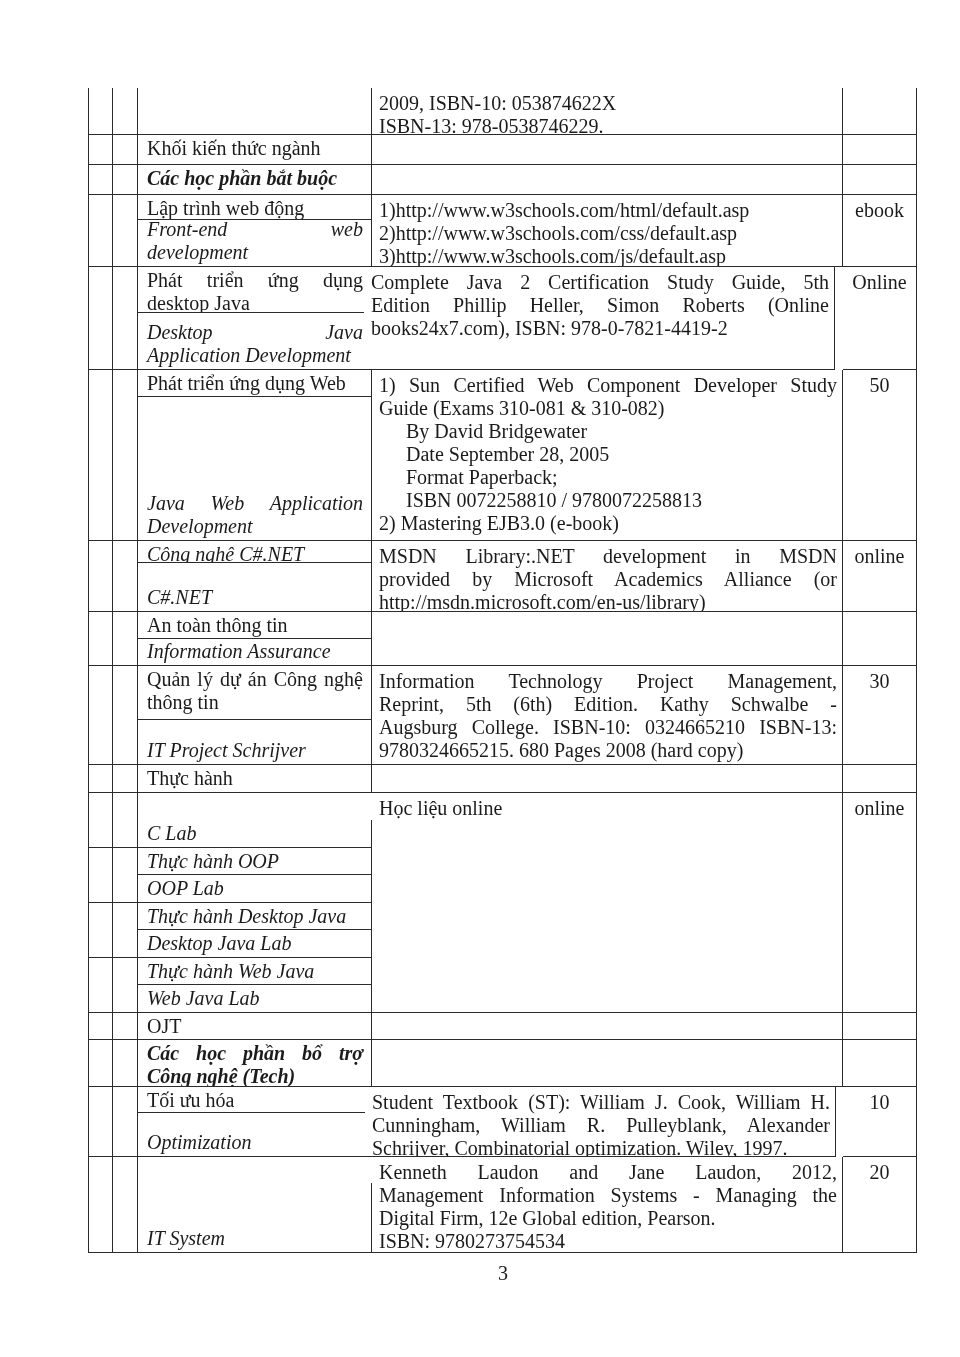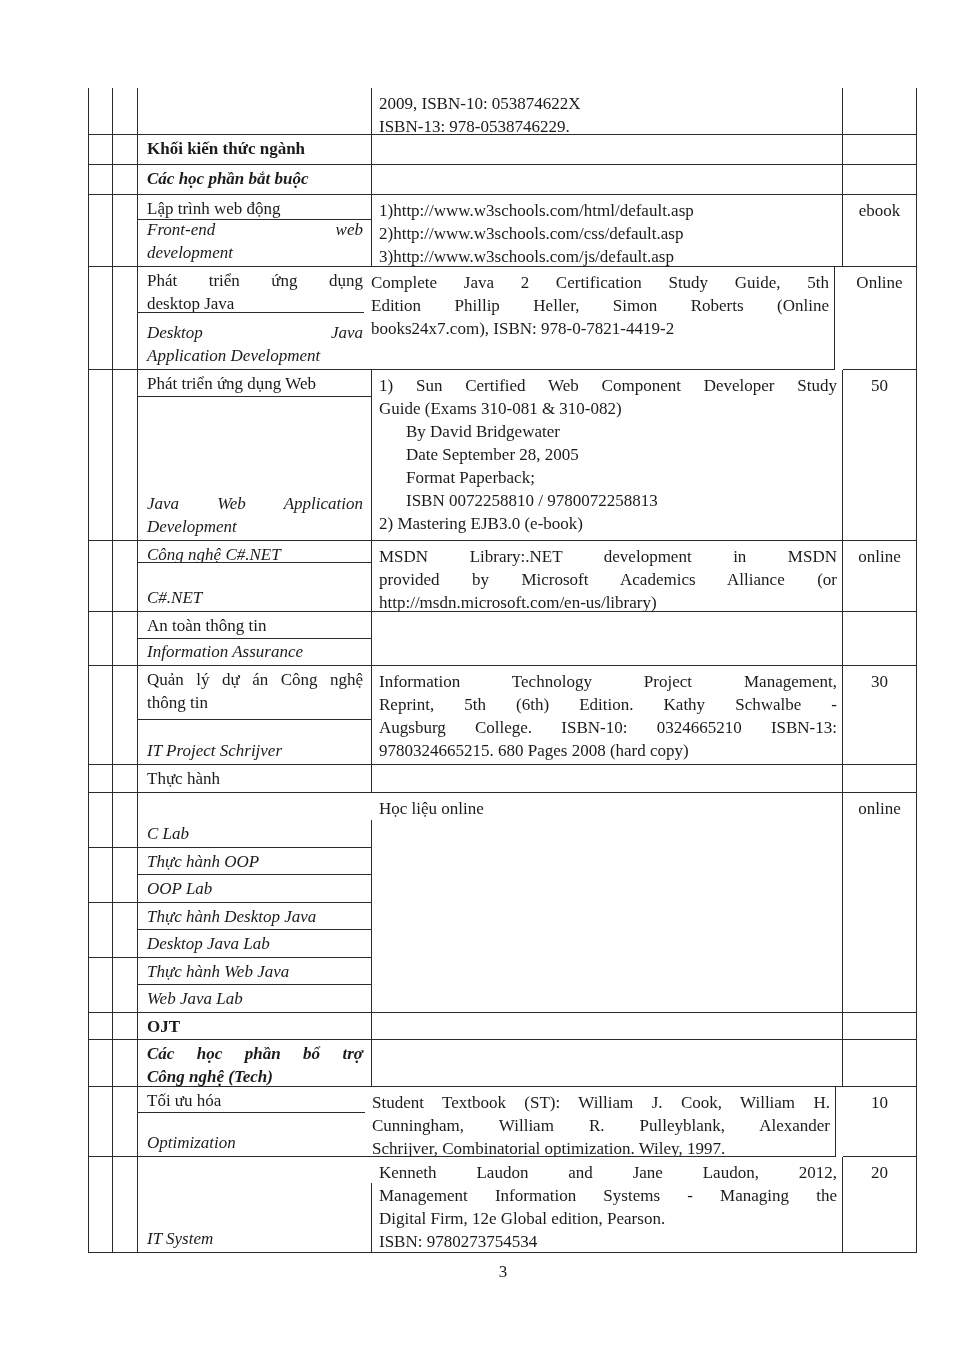--- a/index.html
+++ b/index.html
@@ -1,29 +1,29 @@
 <!DOCTYPE html>
 <html><head>
 <meta charset="utf-8">
 <style>
   html,body{margin:0;padding:0;background:#e8e8e8;}
   .page{position:relative;width:960px;height:1357px;background:#ffffff;
-        font-family:"Liberation Serif","DejaVu Serif",serif;font-size:17px;color:#1b1b1b;
+        font-family:"Liberation Serif","DejaVu Serif",serif;font-size:20px;color:#1b1b1b;
         overflow:hidden;margin:0 auto;}
   #doc-table{position:absolute;left:88px;top:88px;width:830px;height:1166px;}
   .cell{position:absolute;box-sizing:border-box;border-right:1px solid #2b2b2b;
         border-bottom:1px solid #2b2b2b;overflow:hidden;background:#fff;}
   .cell.first{border-left:1px solid #2b2b2b;}
   .line{line-height:23px;}
   .namecell{padding:2px 8px 0 9px;}
   .encell{display:flex;flex-direction:column;justify-content:flex-end;padding-bottom:2px;}
   .desccell{padding:4px 5px 0 7px;}
   .unitcell{padding-top:4px;text-align:center;}
   .it{font-style:italic;}
-  .b{font-weight:bold;}
+  .b{font-weight:normal;}
   .bi{font-weight:bold;font-style:italic;}
   .j{text-align:justify;text-align-last:justify;}
   .ind{padding-left:27px;}
   .pagenum{position:absolute;left:88px;top:1262px;width:830px;text-align:center;}
 </style>
 </head>
 <body>
 
 <div class="page">
   <div id="doc-table">

